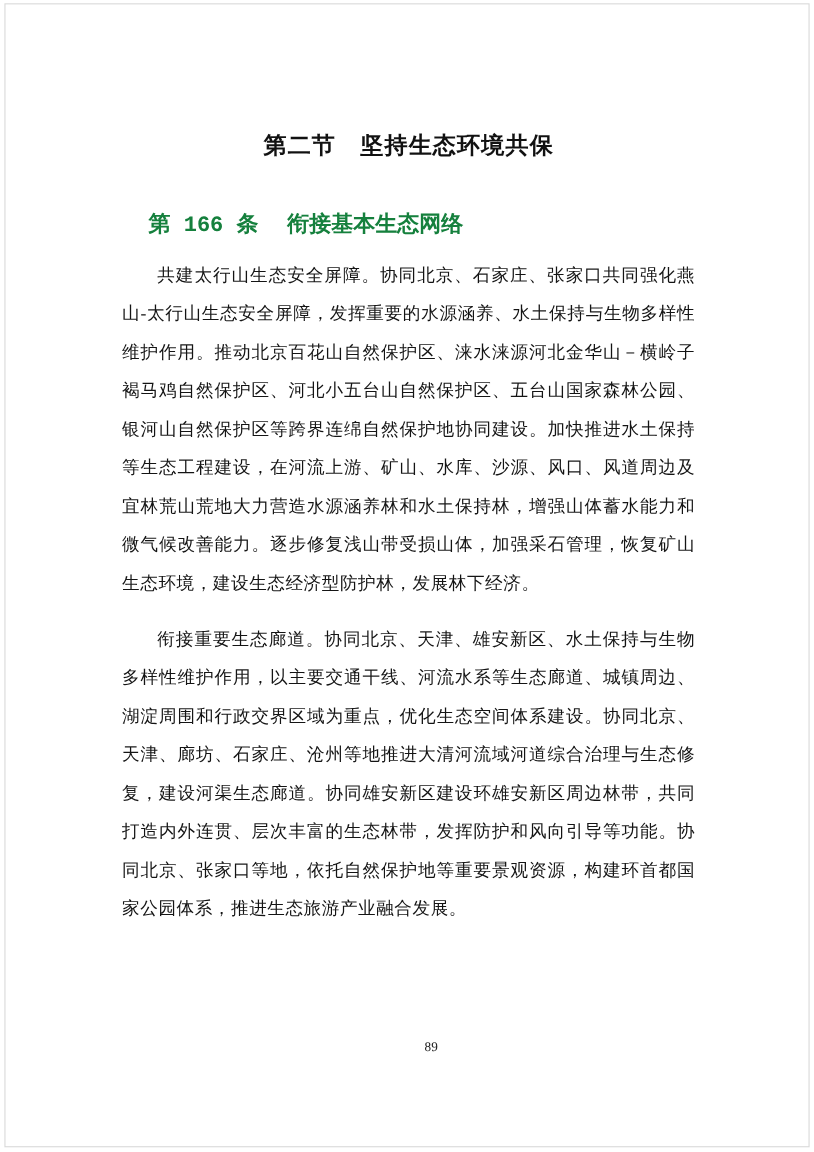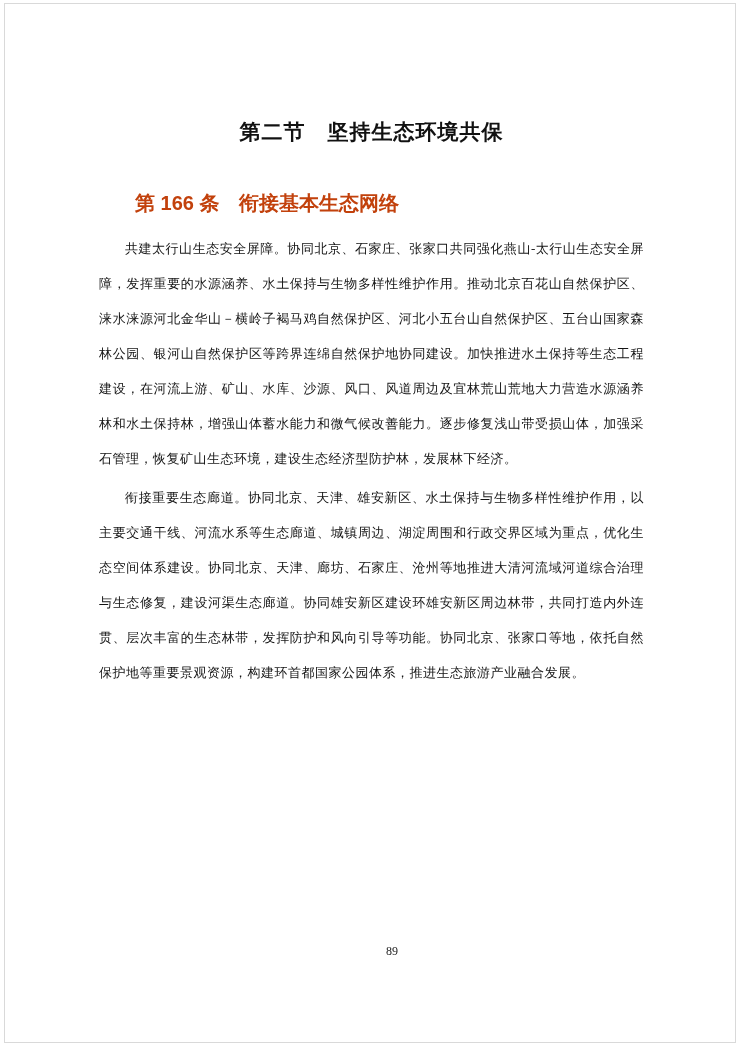--- a/index.html
+++ b/index.html
@@ -37,31 +37,31 @@
     text-align: center;
     font-family: "Liberation Sans", "DejaVu Sans", sans-serif;
     font-size: 21px;
     font-weight: 700;
     letter-spacing: 1px;
     color: #111;
   }
   .article-heading {
     margin: 16px 0 14px 0;
     padding-left: 40px;
-    font-family: Liberation Sans, sans-serif;
+    font-family: Liberation Mono, monospace;
     font-size: 20px;
     font-weight: 700;
-    color: #c2410c;
+    color: #15803d;
   }
   .article-heading .article-number {
     margin-right: 14px;
   }
   .body-para {
-    margin: 4px;
-    font-size: 13px;
+    margin: 16px;
+    font-size: 16px;
     line-height: 35px;
     text-align: justify;
     text-justify: inter-ideograph;
     text-align-last: left;
     text-indent: 2em;
     letter-spacing: 0.5px;
     color: #141414;
   }
   .page-number {
     position: absolute;

